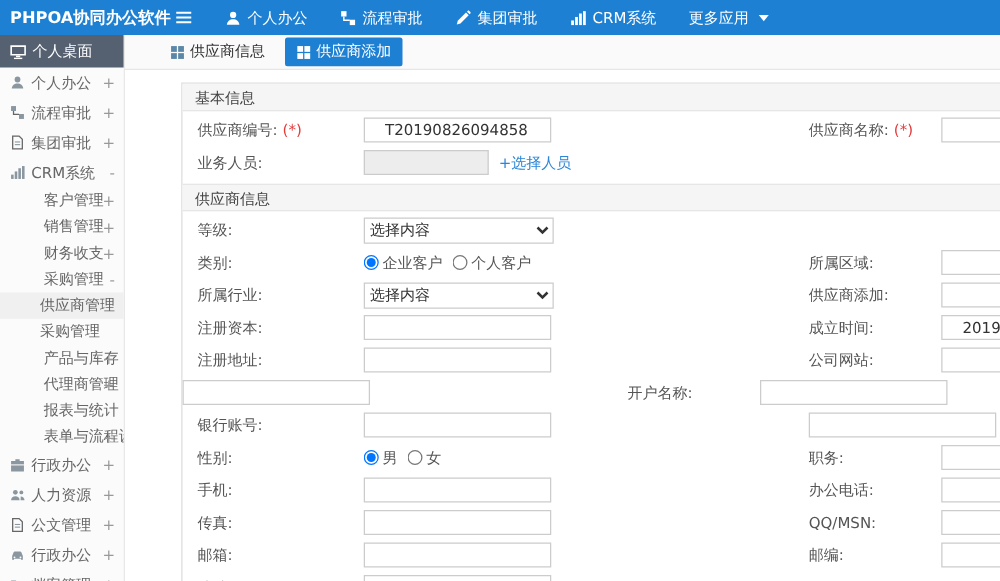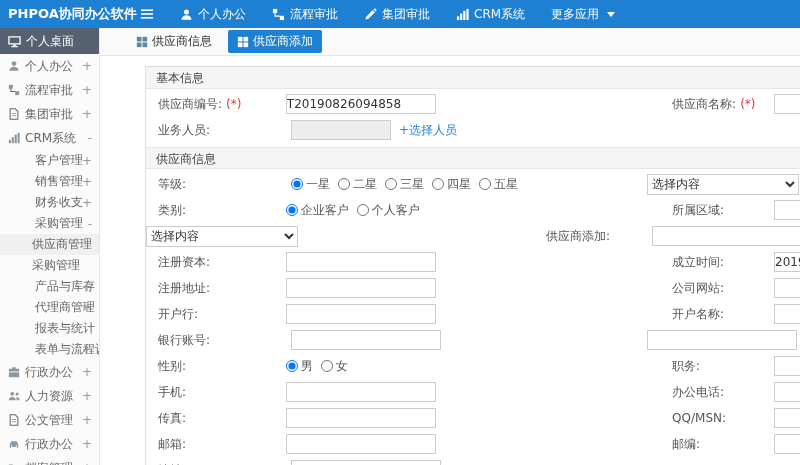--- a/index.html
+++ b/index.html
@@ -43,25 +43,25 @@
   .tab.active .icon svg{fill:#fff;}
   
   .panel{margin:10px 0 0 45px;width:780px;border:1px solid #ddd;background:#fff;}
   .sec-head{height:22px;line-height:22px;background:#f5f5f5;border-bottom:1px solid #e6e6e6;
     padding-left:10px;color:#444;}
   .sec-head:not(:first-child){border-top:1px solid #e6e6e6;}
   .sec-body{padding:2px 0 4px;}
   .frow{display:flex;align-items:center;height:26px;}
   .flabel{color:#555;white-space:nowrap;}
   .flabel.l{width:145px;padding-left:12px;}
-  .flabel.r{width:106px;margin-left:44px;}
+  .flabel.r{width:106px;}
   .ffield{display:flex;align-items:center;}
   .ffield.l{width:356px;}
   .ffield.r{flex:1;}
-  input[type=text]{width:150px;height:20px;border:1px solid #ccc;padding:0 0;font-size:12px;
+  input[type=text]{width:150px;height:20px;border:1px solid #ccc;padding:0 16px;font-size:12px;
     font-family:inherit;color:#333;background:#fff;outline:none;}
   input.gray{width:100px;background:#ededed;}
   select{width:152px;height:21px;border:1px solid #ccc;font-size:12px;font-family:inherit;
     color:#333;background:#fff;outline:none;}
   .rad{display:inline-flex;align-items:center;margin-right:8px;color:#555;cursor:pointer;}
   .rad input{margin:0 3px 0 0;width:12px;height:12px;}
   .req{color:#e43a3a;margin-left:4px;}
   .blue-link{color:#2a86d8;margin-left:8px;text-decoration:none;cursor:pointer;white-space:nowrap;}
 </style>
 </head>
@@ -317,42 +317,20 @@
             <a class="blue-link">+选择人员</a>
           </div>
           <div class="flabel r"></div>
           <div class="ffield r"></div>
         </div>
       </div>
       <div class="sec-head">供应商信息</div>
       <div class="sec-body">
         <div class="frow">
           <div class="flabel l">等级:</div>
-          <div class="ffield l">
-            <label class="rad">
-              <input type="radio" name="rg0" checked="" style="">
-              <span>一星</span>
-            </label>
-            <label class="rad">
-              <input type="radio" name="rg0" style="">
-              <span>二星</span>
-            </label>
-            <label class="rad">
-              <input type="radio" name="rg0" style="">
-              <span>三星</span>
-            </label>
-            <label class="rad">
-              <input type="radio" name="rg0" style="">
-              <span>四星</span>
-            </label>
-            <label class="rad">
-              <input type="radio" name="rg0" style="">
-              <span>五星</span>
-            </label>
-          </div>
           <div class="ffield r">
             <select><option>选择内容</option></select>
           </div>
         </div>
         <div class="frow">
           <div class="flabel l">类别:</div>
           <div class="ffield l">
             <label class="rad">
               <input type="radio" name="rg1" checked="" style="">
               <span>企业客户</span>
@@ -361,20 +339,21 @@
               <input type="radio" name="rg1" style="">
               <span>个人客户</span>
             </label>
           </div>
           <div class="flabel r">所属区域:</div>
           <div class="ffield r">
             <input type="text" style="">
           </div>
         </div>
         <div class="frow">
+          <div class="flabel l">所属行业:</div>
           <div class="ffield l">
             <select><option>选择内容</option></select>
           </div>
           <div class="flabel r">供应商添加:</div>
           <div class="ffield r">
             <input type="text" style="">
           </div>
         </div>
         <div class="frow">
           <div class="flabel l">注册资本:</div>
@@ -390,21 +369,20 @@
           <div class="flabel l">注册地址:</div>
           <div class="ffield l">
             <input type="text" style="">
           </div>
           <div class="flabel r">公司网站:</div>
           <div class="ffield r">
             <input type="text" style="">
           </div>
         </div>
         <div class="frow">
-          <div class="flabel l">开户行:</div>
           <div class="ffield l">
             <input type="text" style="">
           </div>
           <div class="flabel r">开户名称:</div>
           <div class="ffield r">
             <input type="text" style="">
           </div>
         </div>
         <div class="frow">
           <div class="flabel l">银行账号:</div>

